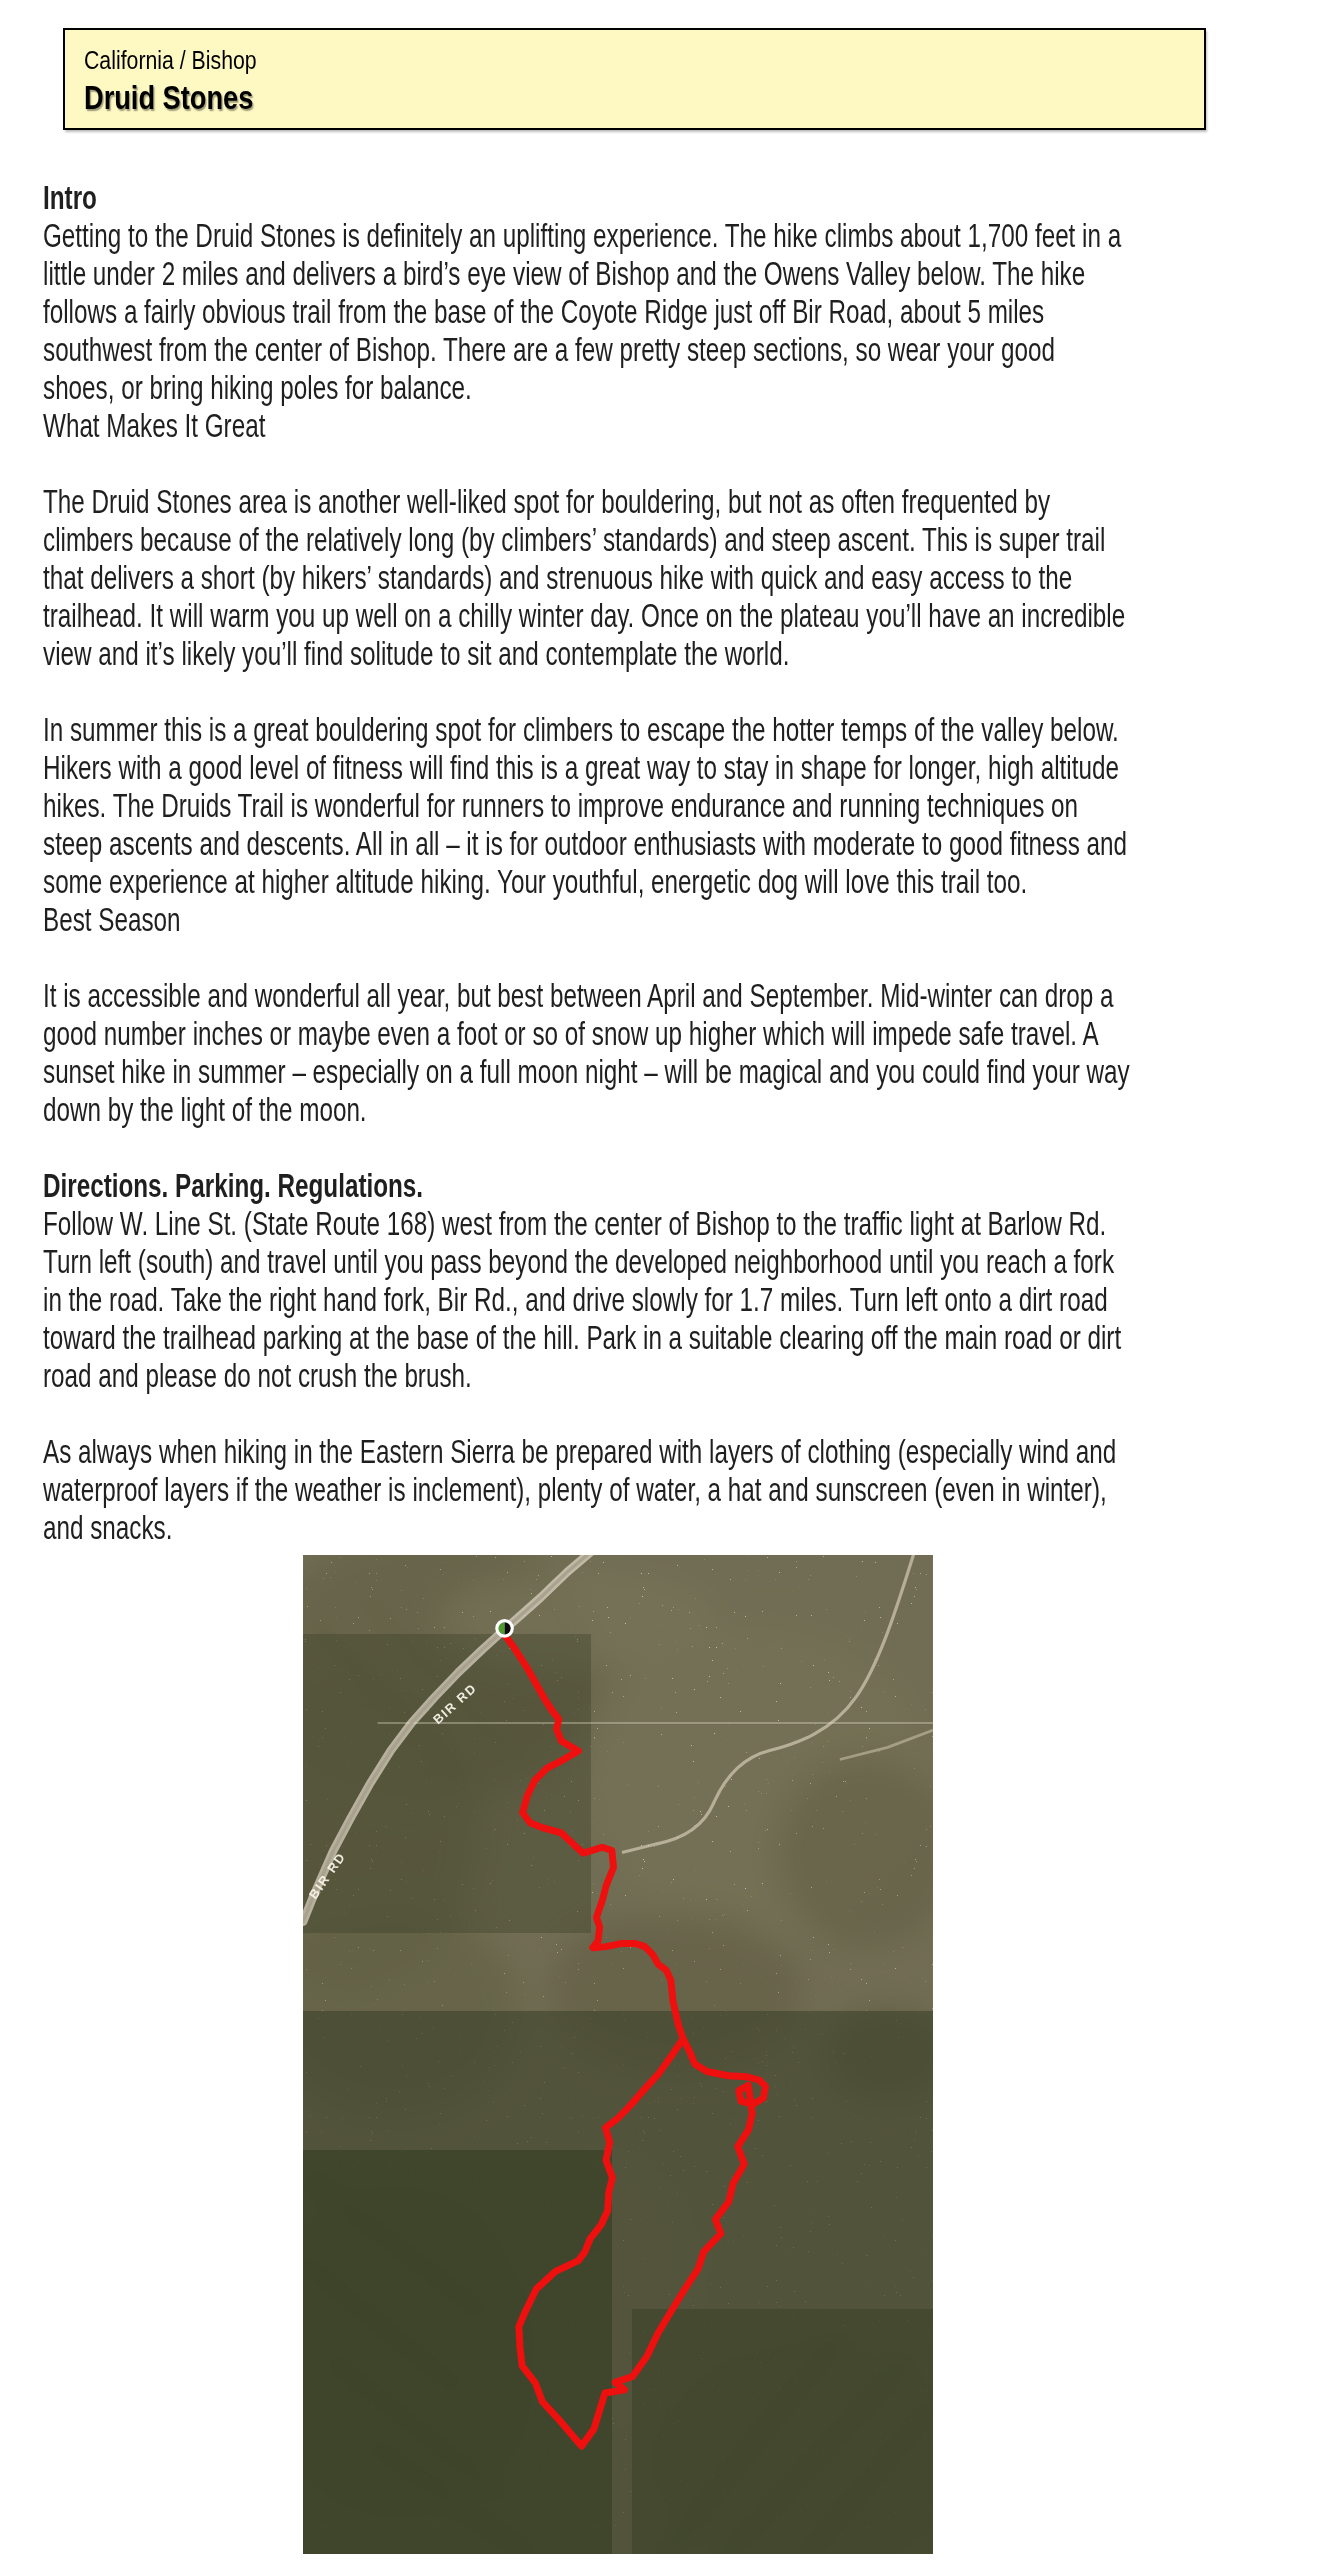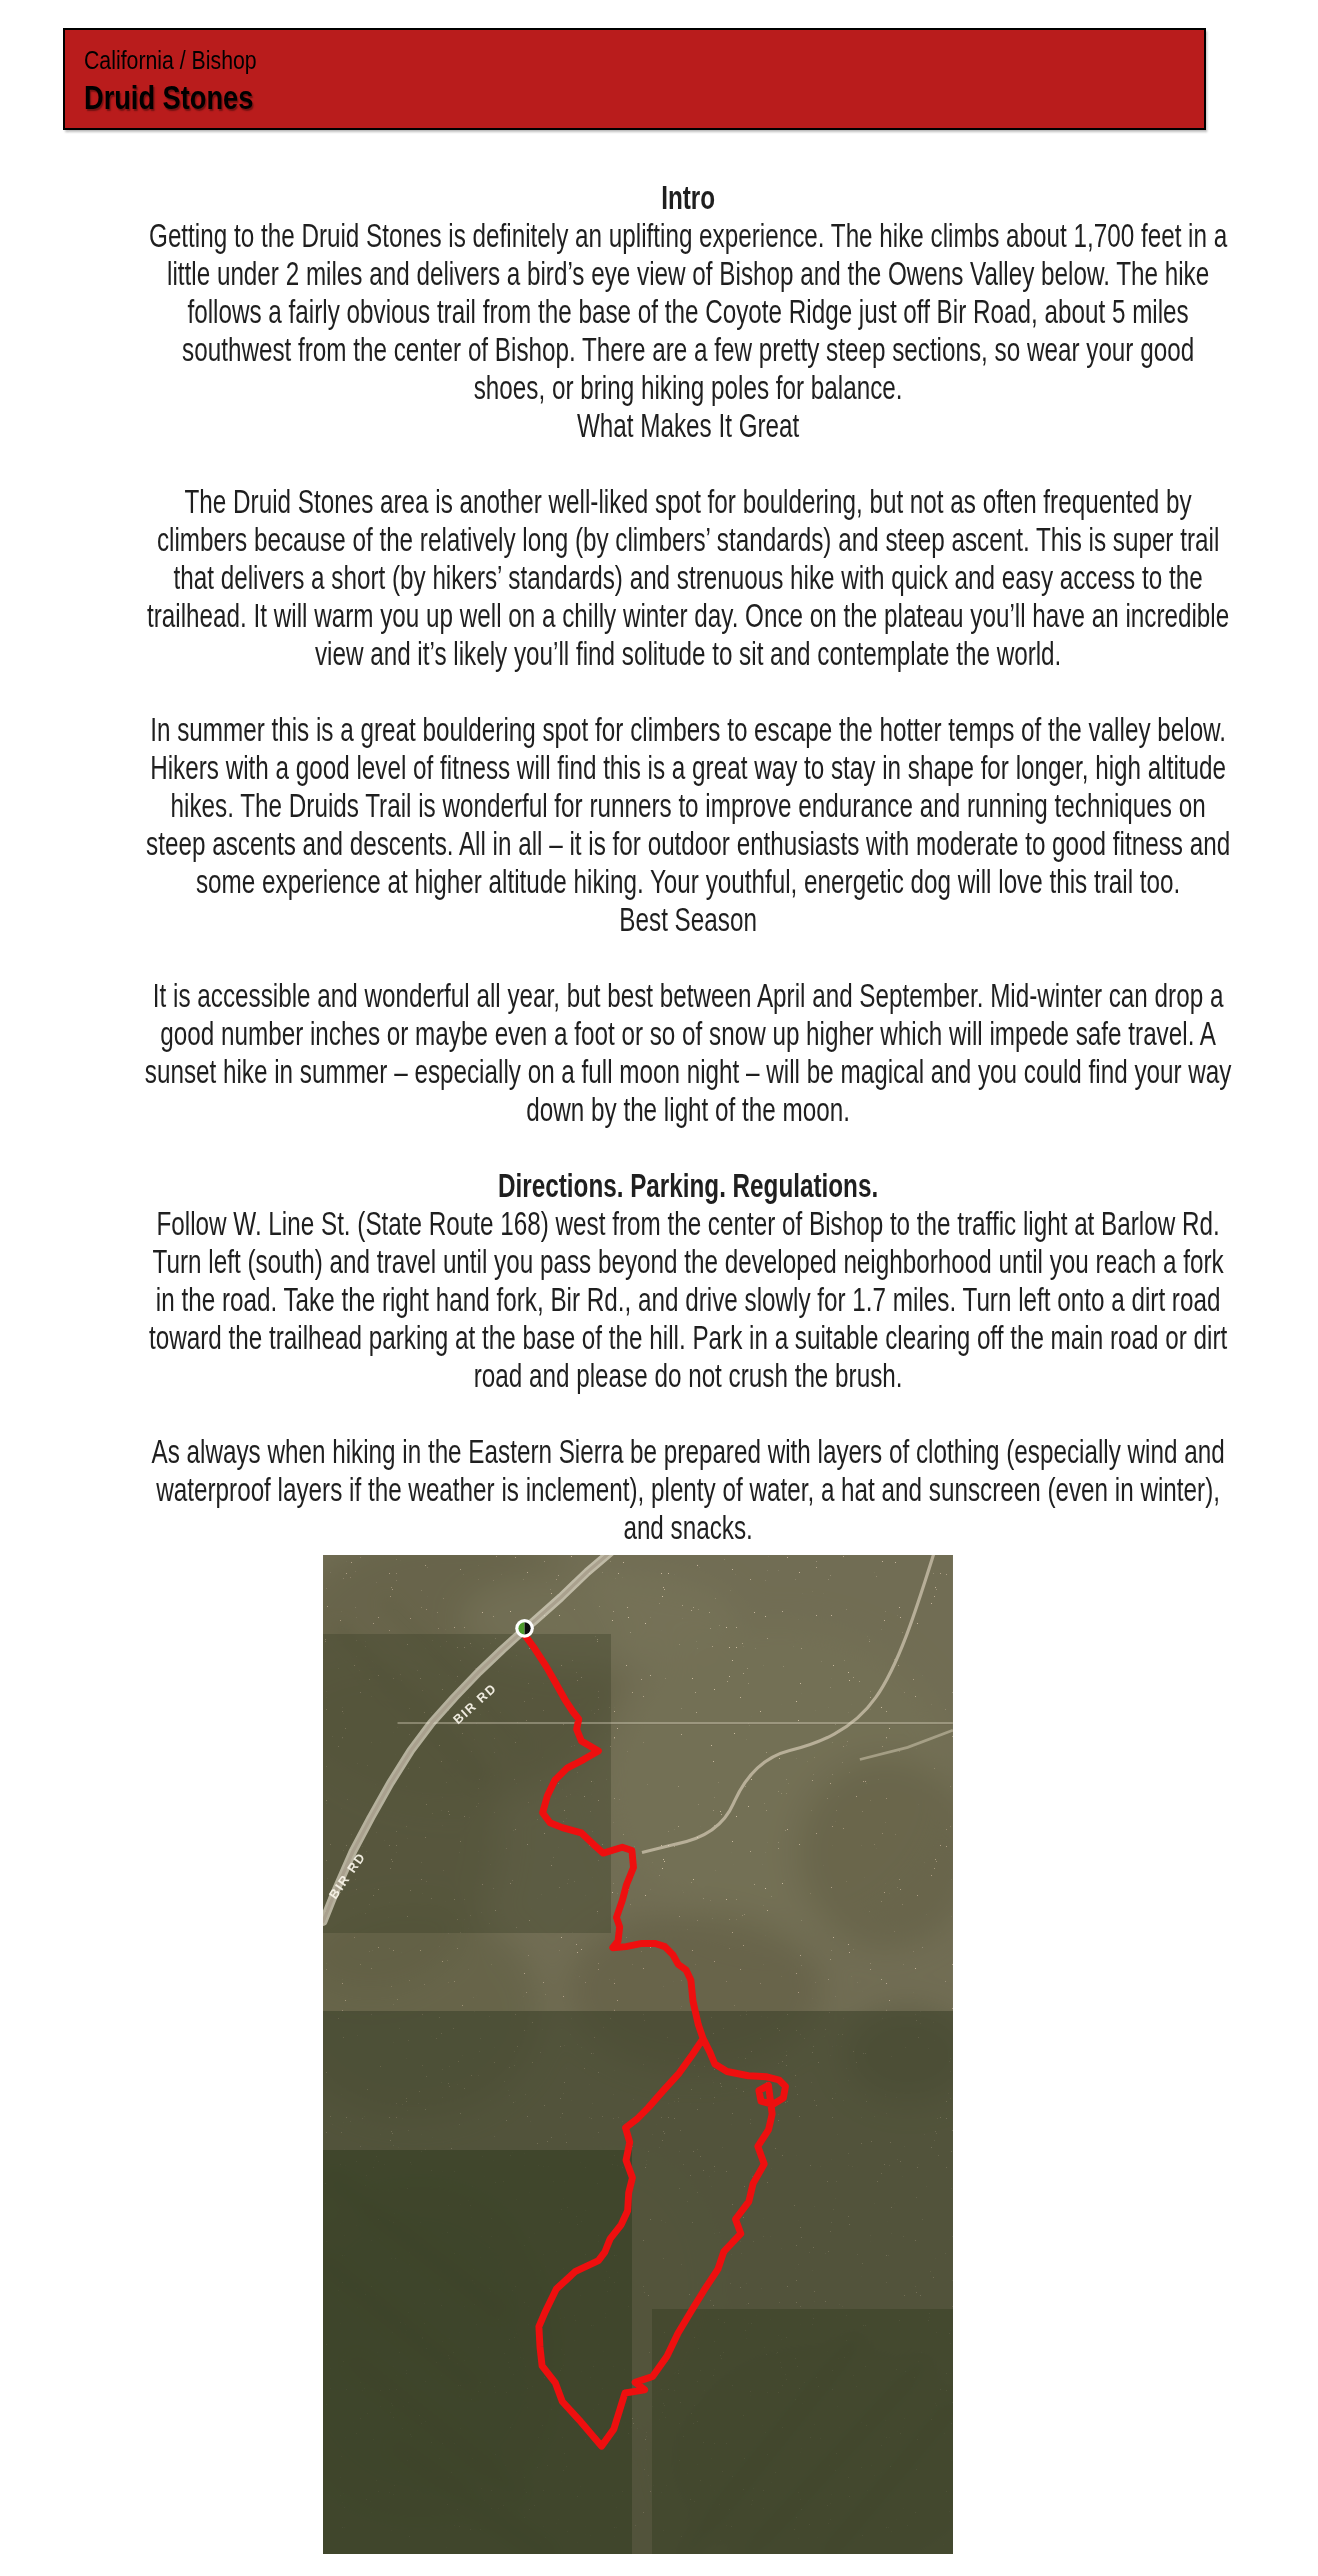--- a/index.html
+++ b/index.html
@@ -9,29 +9,29 @@
     background:#ffffff;
     overflow-x:hidden;
     font-family:"Liberation Sans", sans-serif;
     color:#1f1f1f;
   }
   .header-box{
     margin:28px 0 0 63px;
     width:1143px;
     box-sizing:border-box;
     border:2.1px solid #000;
-    background:#b91c1c;
+    background:#fef9c3;
     padding:14px 0 10.6px 19px;
     box-shadow:2.1px 2.7px 2.1px rgba(0,0,0,0.25);
   }
   .narrow{display:block;transform:scaleX(0.8);transform-origin:0 0;white-space:nowrap;}
   .breadcrumb{font-size:26.6px;line-height:33px;font-weight:400;color:#000;}
   .doc-title{font-size:34px;line-height:40px;font-weight:700;color:#000;
     text-shadow:1.6px 2.1px 1.6px rgba(0,0,0,0.4);}
-  .content{margin-left:63px;width:1255px;text-align:center;}
+  .content{margin-left:43px;width:1255px;}
   .content p{
     font-size:33px;
     line-height:38px;
     margin:0;
     white-space:pre-line;
     width:1701px;
     transform:scaleX(0.735);
     transform-origin:0 0;
     letter-spacing:0;
   }

